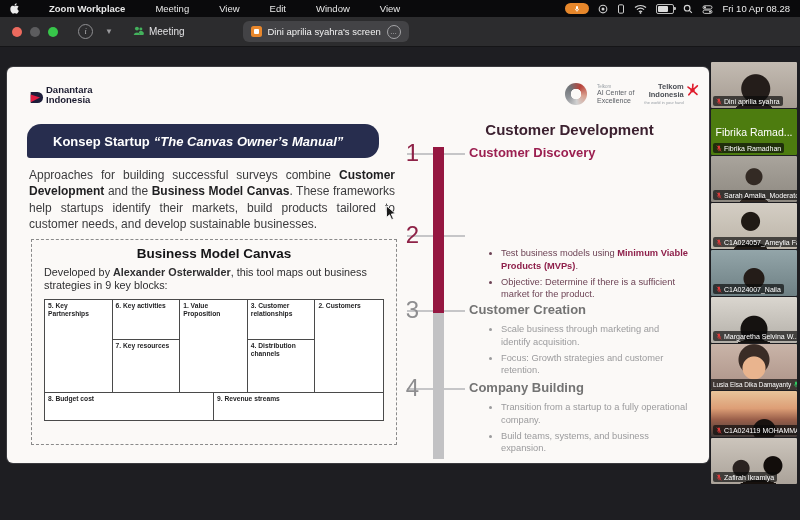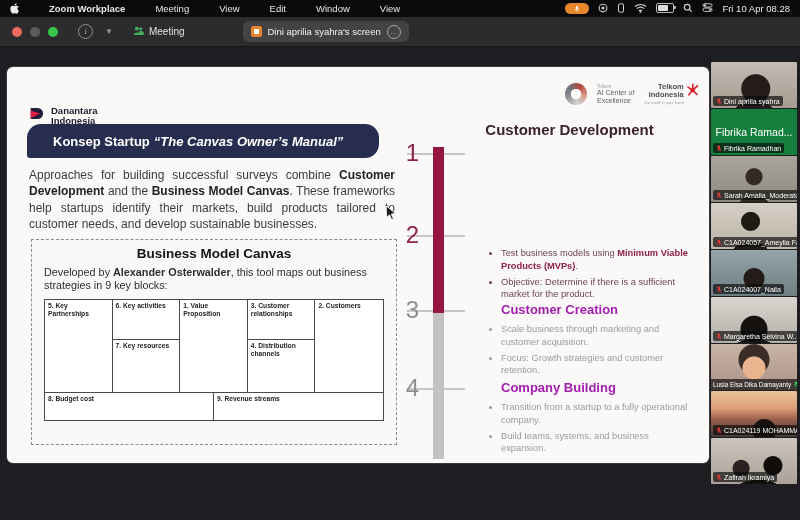--- a/index.html
+++ b/index.html
@@ -6,21 +6,21 @@
   .screen{position:relative;width:800px;height:520px;overflow:hidden;
           background:#1e1e22;font-family:"Liberation Sans",sans-serif;
           -webkit-font-smoothing:antialiased;}
 
   
   .menubar{position:absolute;top:0;left:0;right:0;height:17px;background:#0a0a0c;
            display:flex;align-items:center;padding:0 10px;gap:30px;color:#e8e8e8;font-size:9.5px;}
   .menubar .apple{display:flex;align-items:center;}
   .menubar .mi{white-space:nowrap;}
   .menubar .mi.bold{font-weight:bold;}
-  .menu-right{margin-left:auto;display:flex;align-items:flex-start;gap:9px;}
+  .menu-right{margin-left:auto;display:flex;align-items:flex-end;gap:9px;}
   .mic-pill{width:24px;height:11px;border-radius:6px;background:#e7872b;display:flex;align-items:center;justify-content:center;color:#fff;}
   .tray-ic{display:flex;align-items:center;color:#d6d6d6;}
   .battery{width:16px;height:8px;border:1px solid #bbb;border-radius:2px;position:relative;}
   .battery::before{content:"";position:absolute;left:1px;top:1px;bottom:1px;width:10px;background:#ddd;border-radius:1px;}
   .battery::after{content:"";position:absolute;right:-3px;top:2px;width:2px;height:3px;background:#bbb;border-radius:0 1px 1px 0;}
   .clock{font-size:9.5px;color:#ececec;white-space:nowrap;}
 
   
   .titlebar{position:absolute;top:17px;left:0;right:0;height:29px;background:#2c2c2e;
             border-bottom:1px solid #151517;display:flex;align-items:center;padding:0 12px;}
@@ -38,21 +38,21 @@
   .share-ic::after{content:"";position:absolute;left:3px;top:3px;width:5px;height:5px;background:#fff;border-radius:1px;}
   .tab-label{font-size:9.5px;color:#f2f2f2;white-space:nowrap;}
   .tab-more{width:12px;height:12px;border-radius:50%;border:1px solid #a5a5a8;color:#c9c9cc;
             font-size:7px;line-height:10px;display:flex;align-items:center;justify-content:center;letter-spacing:.5px;}
 
   
   .slide{position:absolute;left:7px;top:67px;width:702px;height:396px;background:#fbf9f7;
          border-radius:6px;box-shadow:0 0 0 1px #3a3a3e;}
   .slide *{box-sizing:border-box;}
 
-  .brand{position:absolute;left:22px;top:18px;display:flex;align-items:flex-start;gap:5px;margin-top:21px;}
+  .brand{position:absolute;left:22px;top:18px;display:flex;align-items:flex-end;}
   .brand-text{font-size:9.5px;font-weight:bold;color:#1c1c30;line-height:1.05;}
 
   .logos{position:absolute;left:558px;top:16px;display:flex;align-items:center;gap:10px;}
   .swirl{width:22px;height:22px;border-radius:50%;
          background:radial-gradient(circle,#fbf9f7 0 5px,rgba(0,0,0,0) 5.5px),
                     conic-gradient(from 30deg,#b8433a,#d9a08f,#d2d2d2,#8f9398,#6f7377,#b8433a);}
   .aicoe-text{font-size:7px;color:#5c6066;line-height:1.12;}
   .aicoe-text .tiny{font-size:4.5px;color:#9aa0a6;display:block;}
   .telkom{display:flex;align-items:flex-start;gap:2px;}
   .telkom-text{font-size:7.5px;font-weight:bold;color:#4a4e54;line-height:1.1;text-align:right;}
@@ -93,21 +93,21 @@
   .cd-title{position:absolute;left:455px;top:54px;width:215px;text-align:center;
             font-size:15px;font-weight:bold;color:#3c2130;}
   .cd-num{position:absolute;left:386px;width:26px;text-align:right;font-size:24px;line-height:1;}
   .num-maroon{color:#8e2247;}
   .num-gray{color:#8e8e90;}
   .tick{position:absolute;left:400px;width:58px;height:1.5px;background:#c6c6c8;}
   .bar-maroon{position:absolute;left:426px;top:80px;width:11px;height:166px;background:#951741;}
   .bar-gray{position:absolute;left:426px;top:246px;width:11px;height:146px;background:#c2c2c4;}
   .cd-head{position:absolute;left:462px;font-size:13px;font-weight:bold;white-space:nowrap;}
   .head-maroon{color:#9b1f50;}
-  .head-gray{color:#a21caf;margin-left:32px;}
+  .head-gray{color:#737373;}
   .cd-bullets{position:absolute;left:482px;width:200px;margin:0;padding-left:12px;
               font-size:9.3px;line-height:1.38;}
   .cd-bullets li{margin-bottom:3px;}
   .bl-maroon{color:#6d4355;}
   .bl-gray{color:#9b9b9d;}
   .cd-bullets b{color:#8e1f4a;}
 
   .cursor{position:absolute;left:378px;top:138px;}
 
   
@@ -133,21 +133,21 @@
   .v7{background:radial-gradient(circle 12px at 50% 52%,#e9b48e 0 11px,rgba(0,0,0,0) 12px),
        radial-gradient(circle 16px at 50% 34%,#3a2c26 0 15px,rgba(0,0,0,0) 16px),
        linear-gradient(#c9b4a8,#ac9287);}
   .v8{background:radial-gradient(circle 12px at 62% 86%,#18120f 0 11px,rgba(0,0,0,0) 12px),
        linear-gradient(180deg,#e8c49a 0%,#dd9e76 38%,#9a5f4a 62%,#413a38 100%);}
   .v9{background:radial-gradient(circle 9px at 35% 66%,#2a2220 0 8px,rgba(0,0,0,0) 9px),
        radial-gradient(circle 10px at 72% 60%,#120d0b 0 9px,rgba(0,0,0,0) 10px),
        radial-gradient(ellipse 40px 18px at 55% 115%,#16100d 0 60%,rgba(0,0,0,0) 61%),
        linear-gradient(#ccc5bc,#aaa299);}
   .name-tile{position:absolute;inset:0;display:flex;align-items:center;justify-content:center;
-             color:#fff;font-size:10.5px;background:#15803d;white-space:nowrap;text-align:right;}
+             color:#fff;font-size:10.5px;background:#4d7c0f;white-space:nowrap;text-align:right;}
   .plabel{position:absolute;left:2px;bottom:2px;max-width:82px;display:flex;align-items:center;gap:2px;
           background:rgba(10,10,10,.68);color:#fff;font-size:7px;padding:1.5px 3px;border-radius:2px;
           white-space:nowrap;overflow:hidden;}
   .plabel-full{left:0;bottom:0;right:0;max-width:none;justify-content:space-between;font-size:6.4px;
                border-radius:0;padding:2px 2px;}
   .mic-red{color:#e23b3b;display:flex;flex:0 0 auto;}
   .mic-green{color:#2ecf62;display:flex;flex:0 0 auto;}
 </style>
 </head>
 <body>
@@ -302,29 +302,30 @@
     <div class="tick" style="top:243px"></div>
     <div class="tick" style="top:321px"></div>
     <div class="bar-maroon"></div>
     <div class="bar-gray"></div>
 
     <div class="cd-num num-maroon" style="top:74px">1</div>
     <div class="cd-num num-maroon" style="top:156px">2</div>
     <div class="cd-num num-gray" style="top:231px">3</div>
     <div class="cd-num num-gray" style="top:309px">4</div>
 
+    <div class="cd-head head-maroon" style="top:78px">Customer Discovery</div>
 
     <ul class="cd-bullets bl-maroon" style="top:180px">
       <li><span>Test business models using </span><b>Minimum Viable Products (MVPs)</b><span>.</span></li>
       <li>Objective: Determine if there is a sufficient market for the product.</li>
     </ul>
 
     <div class="cd-head head-gray" style="top:235px">Customer Creation</div>
     <ul class="cd-bullets bl-gray" style="top:256px">
-      <li>Scale business through marketing and customer acquisition.</li>
+      <li>Scale business through marketing and identify acquisition.</li>
       <li>Focus: Growth strategies and customer retention.</li>
     </ul>
 
     <div class="cd-head head-gray" style="top:313px">Company Building</div>
     <ul class="cd-bullets bl-gray" style="top:334px">
       <li>Transition from a startup to a fully operational company.</li>
       <li>Build teams, systems, and business expansion.</li>
     </ul>
 
     <span class="cursor">

